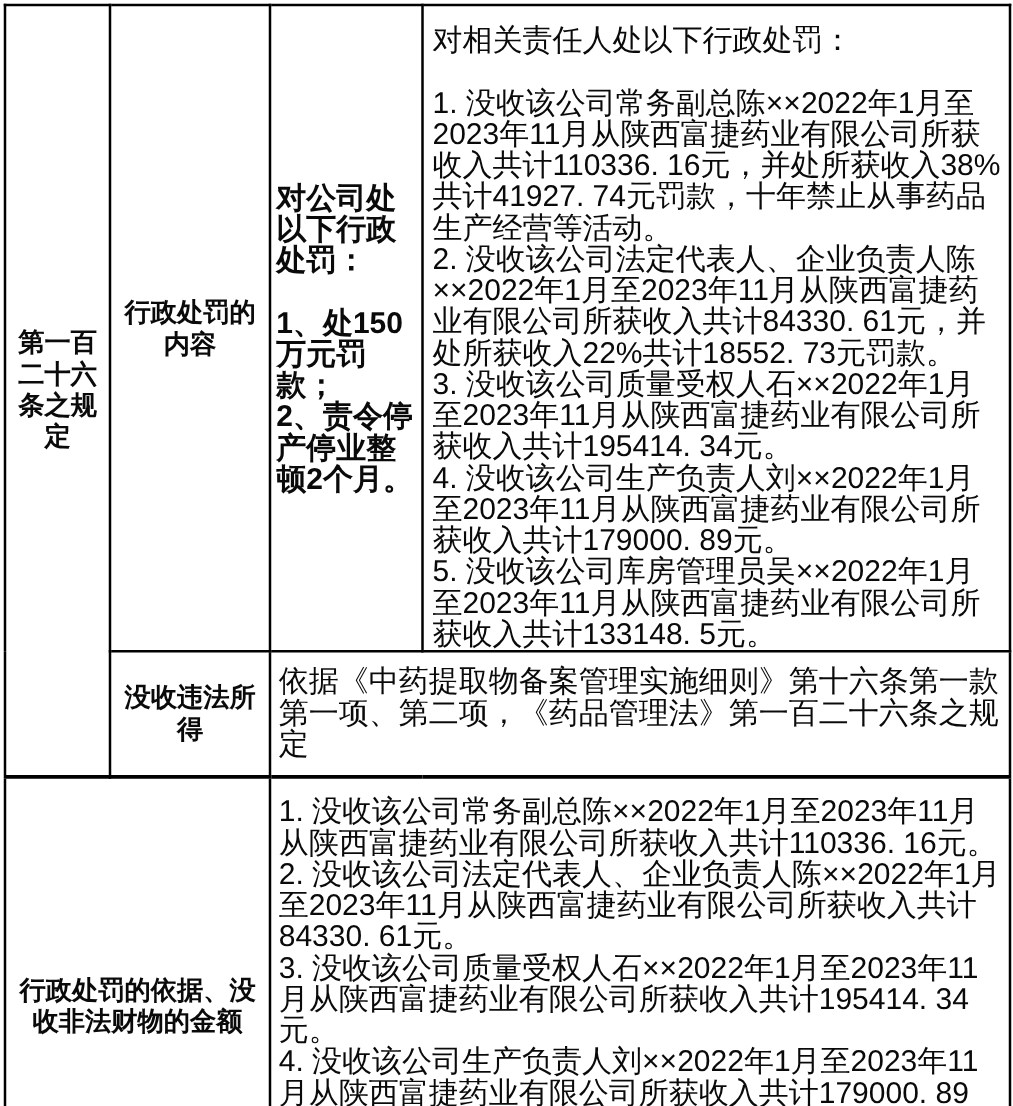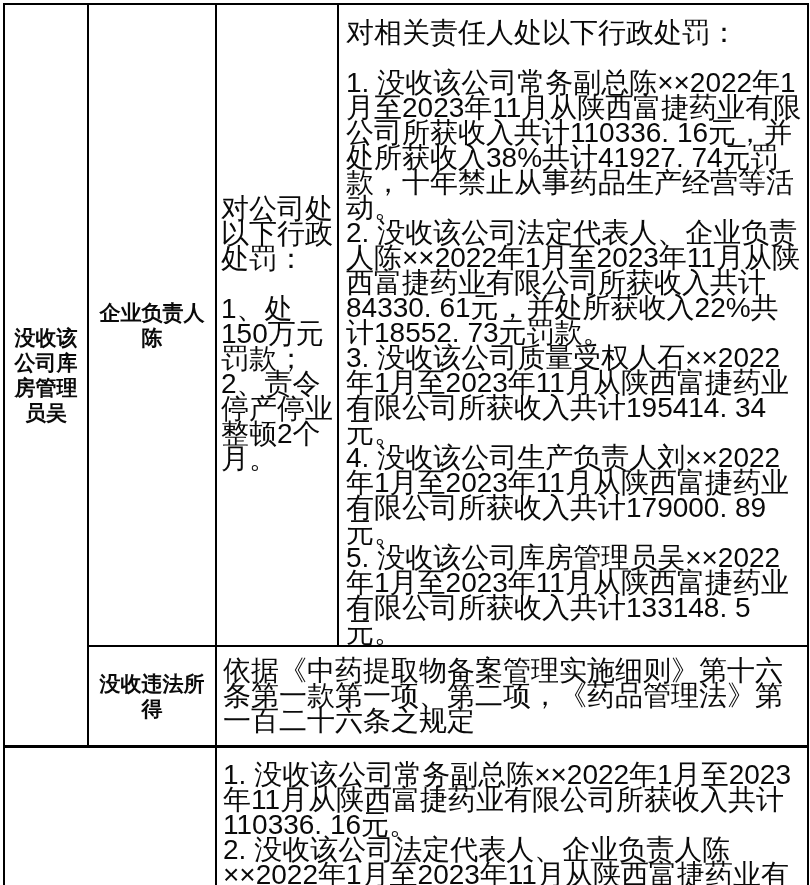--- a/index.html
+++ b/index.html
@@ -19,28 +19,29 @@
   td { border: 2px solid #000000; overflow: hidden; }
   td.hdr {
     font-weight: bold;
     font-size: 21px;
     line-height: 25px;
     text-align: center;
     vertical-align: middle;
     padding: 0 2px;
   }
   td.body {
-    font-size: 28px;
+    font-size: 24px;
     line-height: 25px;
     white-space: pre-wrap;
     overflow-wrap: break-word;
   }
   td.company-cell {
     vertical-align: middle;
     padding: 16px 3px 0 4px;
+    font-weight: bold;
   }
   td.persons-cell {
     vertical-align: top;
     padding: 15px 4px 0 7px;
   }
   td.basis-cell {
     vertical-align: middle;
     padding: 0 4px 0 6px;
   }
   td.confiscation-cell {
@@ -55,22 +56,22 @@
 <div class="page">
   <table class="penalty-table">
     <colgroup>
       <col style="width:84px">
       <col style="width:128px">
       <col style="width:122px">
       <col style="width:470px">
     </colgroup>
     <tbody>
       <tr style="height:500px">
-        <td class="hdr" rowspan="2">没收该公司库房管理员吴</td>
-        <td class="hdr">企业负责人陈</td>
+        <td class="hdr" rowspan="2">第一百二十六条之规定</td>
+        <td class="hdr">行政处罚的内容</td>
         <td class="body company-cell">对公司处以下行政处罚：
 
 1、处150万元罚款；
 2、责令停产停业整顿2个月。</td>
         <td class="body persons-cell">对相关责任人处以下行政处罚：
 
 1. 没收该公司常务副总陈××2022年1月至2023年11月从陕西富捷药业有限公司所获收入共计110336. 16元，并处所获收入38%共计41927. 74元罚款，十年禁止从事药品生产经营等活动。
 2. 没收该公司法定代表人、企业负责人陈××2022年1月至2023年11月从陕西富捷药业有限公司所获收入共计84330. 61元，并处所获收入22%共计18552. 73元罚款。
 3. 没收该公司质量受权人石××2022年1月至2023年11月从陕西富捷药业有限公司所获收入共计195414. 34元。
 4. 没收该公司生产负责人刘××2022年1月至2023年11月从陕西富捷药业有限公司所获收入共计179000. 89元。

